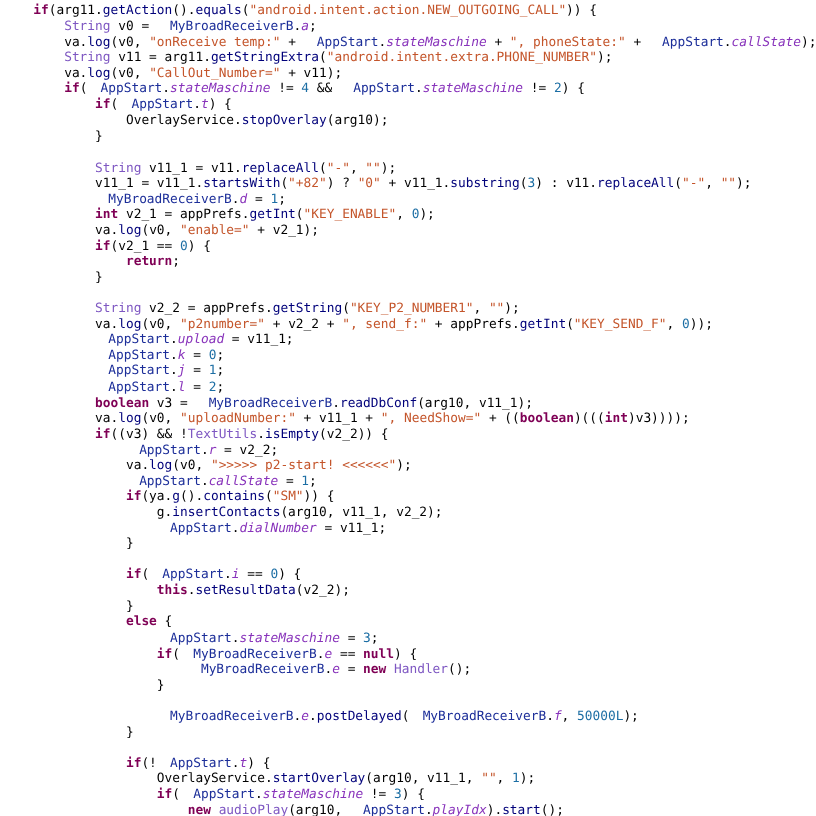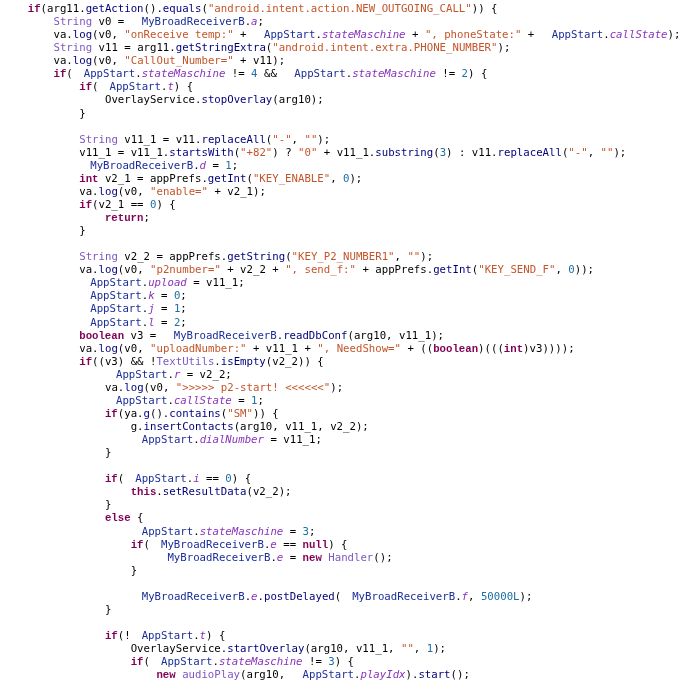--- a/index.html
+++ b/index.html
@@ -17,21 +17,21 @@
     padding: 2px 0 0 2px;
     font-family: "DejaVu Sans Mono", "Liberation Mono", monospace;
     font-size: 10.7px;
     line-height: 13.077px;
     white-space: pre;
     color: var(--c-default, #000000);
     background: #ffffff;
   }
   .line { height: 13.077px; }
   .t-d { color: var(--c-default, #000000); }
-  .t-k { color: var(--c-keyword, #7F0055); font-weight: bold; font-family: Liberation Mono, monospace; }
+  .t-k { color: var(--c-keyword, #7F0055); font-weight: bold; }
   .t-s { color: var(--c-string, #C4552B); }
   .t-n { color: var(--c-number, #1C6EA4); }
   .t-f { color: var(--c-field, #8833BB); font-style: italic; }
   .t-t { color: var(--c-class_project, #1C2E99); margin-left: 11px; }
   .t-u { color: var(--c-class_library, #7E57C2); }
   .t-m { color: var(--c-method, #00007A); }
 </style>
 </head>
 <body>
 

